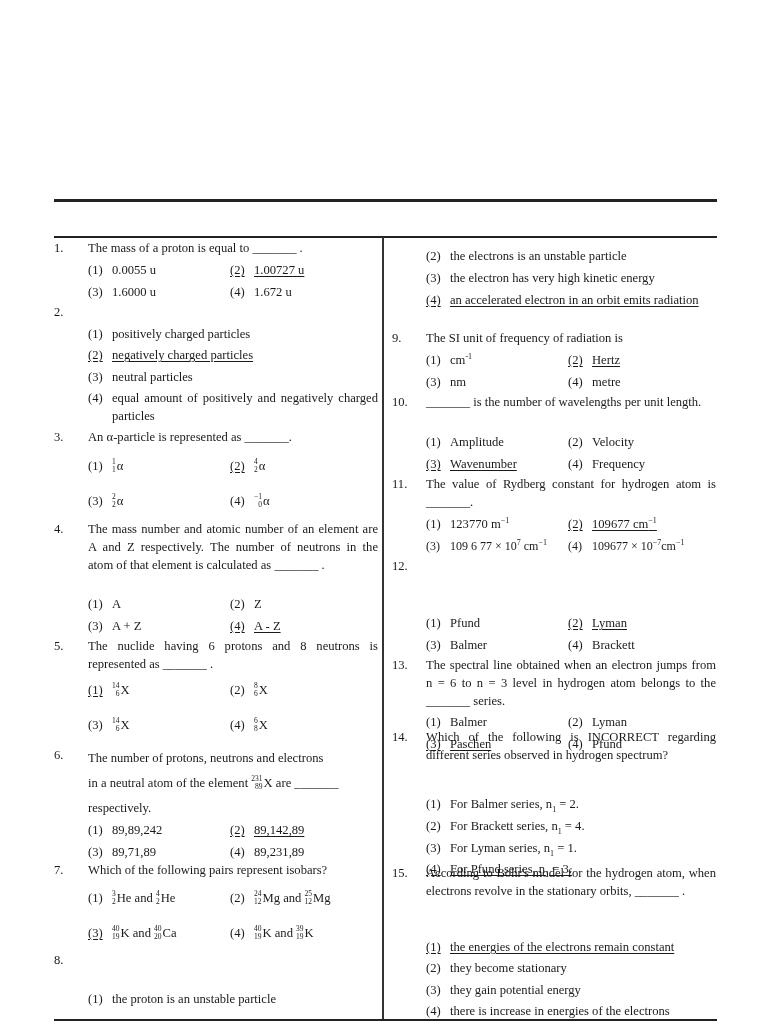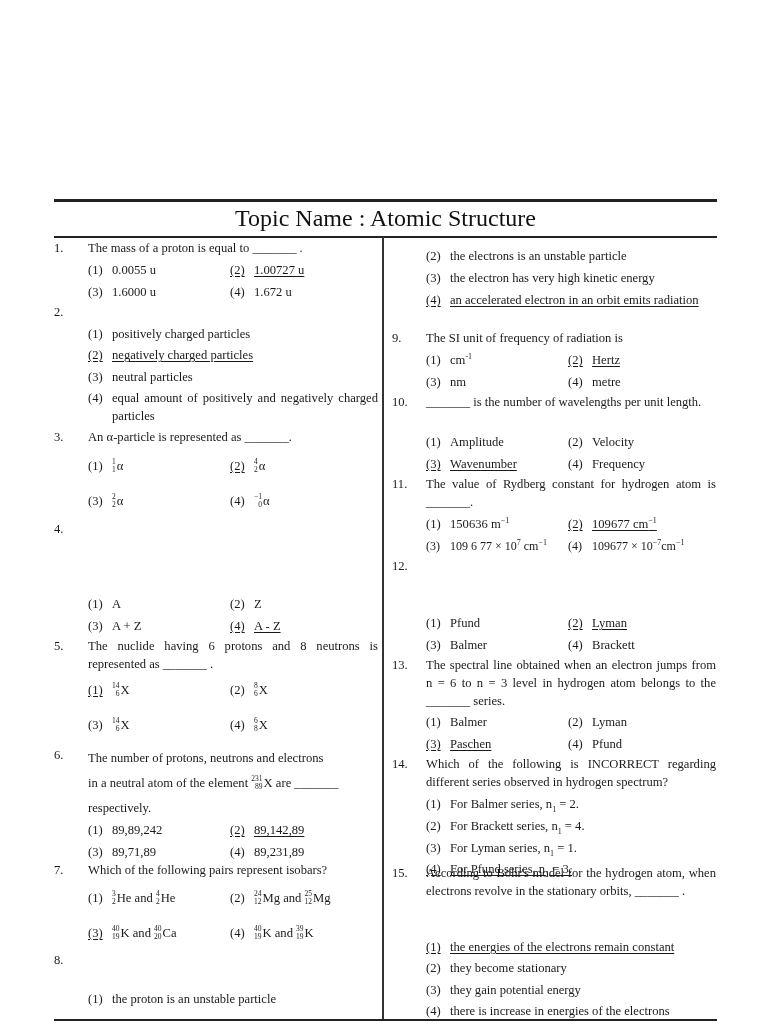--- a/index.html
+++ b/index.html
@@ -28,21 +28,20 @@
   .iso { display: inline-flex; flex-direction: column; vertical-align: middle;
          font-size: 7.5px; line-height: 8px; text-align: right; margin-right: 1px; position: relative; top: -1px; }
   sup { font-size: 8px; line-height: 0; }
   sub { font-size: 8px; line-height: 0; }
 </style>
 </head>
 <body>
 
 <div class="page">
   <div class="rule top"></div>
-  <div class="title">Topic Name :  Atomic Structure</div>
   <div class="rule mid"></div>
   <div class="divider"></div>
   <div class="rule bot"></div>
 
   <div class="col left">
 
     <div class="q" style="top:1px">
       <span class="qnum">1.</span>
       <div class="qtext">The mass of a proton is equal to _______ .</div>
     </div>
@@ -111,20 +110,21 @@
     <div class="opt" style="top:254px;left:176px;width:140px">
         <span class="on">(4)</span>
         <span class="ot"><span class="iso">
             <span>−1</span>
             <span>0</span>
           </span><span>α</span></span>
       </div>
 
     <div class="q" style="top:282px">
       <span class="qnum">4.</span>
+      <div class="qtext">The mass number and atomic number of an element are A and Z respectively. The number of neutrons in the atom of that element is calculated as _______ .</div>
     </div>
     <div class="opt" style="top:357px;left:34px;width:140px">
         <span class="on">(1)</span>
         <span class="ot">A</span>
       </div>
     <div class="opt" style="top:357px;left:176px;width:140px">
         <span class="on">(2)</span>
         <span class="ot">Z</span>
       </div>
     <div class="opt" style="top:379px;left:34px;width:140px">
@@ -307,21 +307,21 @@
         <span class="on">(4)</span>
         <span class="ot">Frequency</span>
       </div>
 
     <div class="q" style="top:237px">
       <span class="qnum">11.</span>
       <div class="qtext">The value of Rydberg constant for hydrogen atom is _______.</div>
     </div>
     <div class="opt" style="top:277px;left:34px;width:140px">
         <span class="on">(1)</span>
-        <span class="ot"><span>150636 m</span><sup>−1</sup></span>
+        <span class="ot"><span>123770 m</span><sup>−1</sup></span>
       </div>
     <div class="opt" style="top:277px;left:176px;width:148px">
         <span class="on u">(2)</span>
         <span class="ot u"><span>109677 cm</span><sup>−1</sup></span>
       </div>
     <div class="opt" style="top:299px;left:34px;width:142px;font-size:12px">
         <span class="on">(3)</span>
         <span class="ot" style="white-space:nowrap"><span>109 6 77 × 10</span><sup>7</sup><span> cm</span><sup>−1</sup></span>
       </div>
     <div class="opt" style="top:299px;left:176px;width:148px;font-size:12px">
@@ -363,21 +363,21 @@
       </div>
     <div class="opt" style="top:497px;left:34px;width:140px">
         <span class="on u">(3)</span>
         <span class="ot"><span class="u">Paschen</span></span>
       </div>
     <div class="opt" style="top:497px;left:176px;width:140px">
         <span class="on">(4)</span>
         <span class="ot">Pfund</span>
       </div>
 
-    <div class="q" style="top:517px">
+    <div class="q" style="top:490px">
       <span class="qnum">14.</span>
       <div class="qtext">Which of the following is INCORRECT regarding different series observed in hydrogen spectrum?</div>
     </div>
     <div class="opt" style="top:557px;left:34px;width:290px">
         <span class="on">(1)</span>
         <span class="ot"><span>For Balmer series, n</span><sub>1</sub><span> = 2.</span></span>
       </div>
     <div class="opt" style="top:579px;left:34px;width:290px">
         <span class="on">(2)</span>
         <span class="ot"><span>For Brackett series, n</span><sub>1</sub><span> = 4.</span></span>

